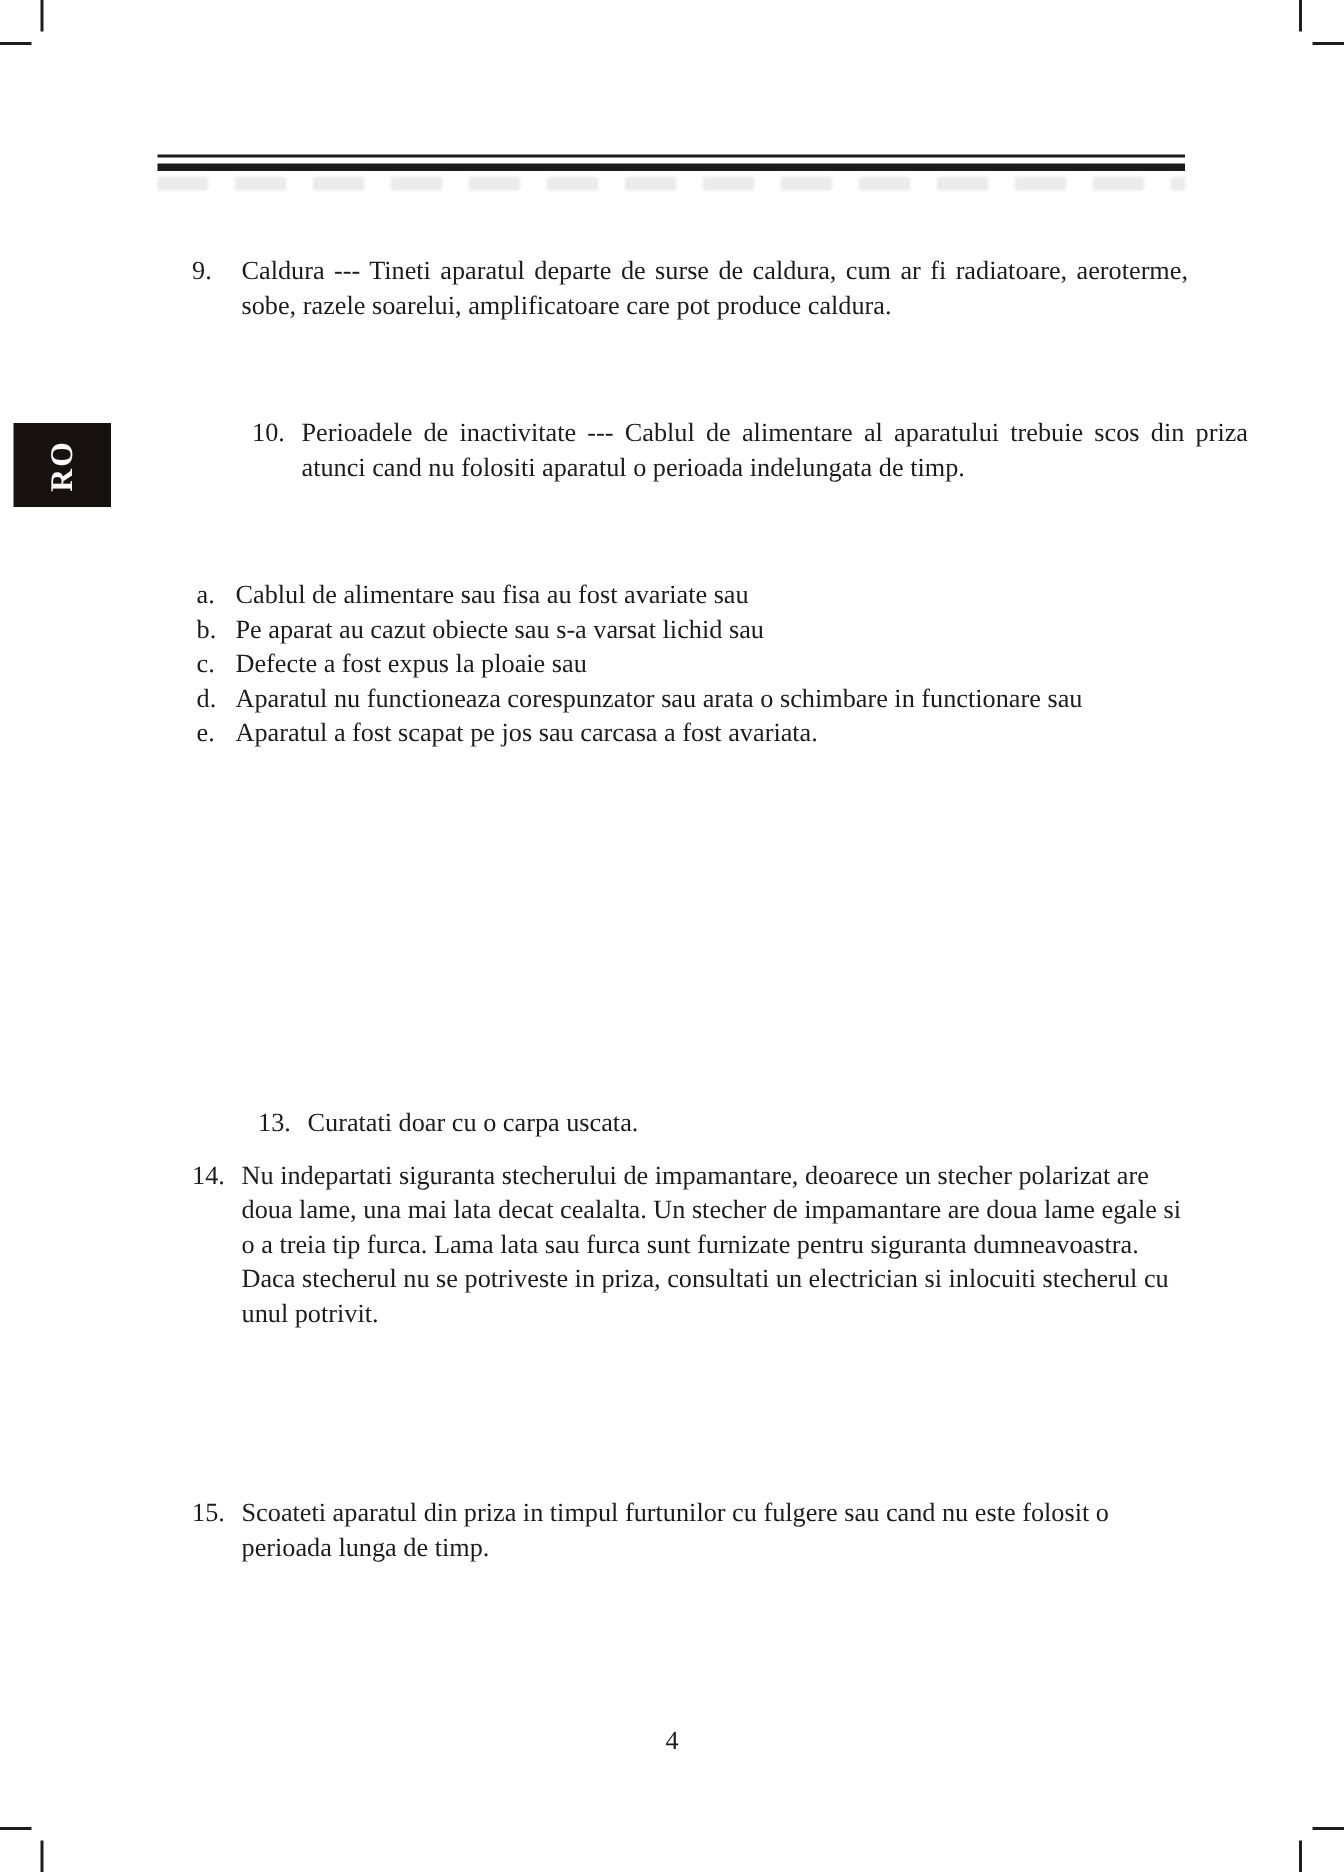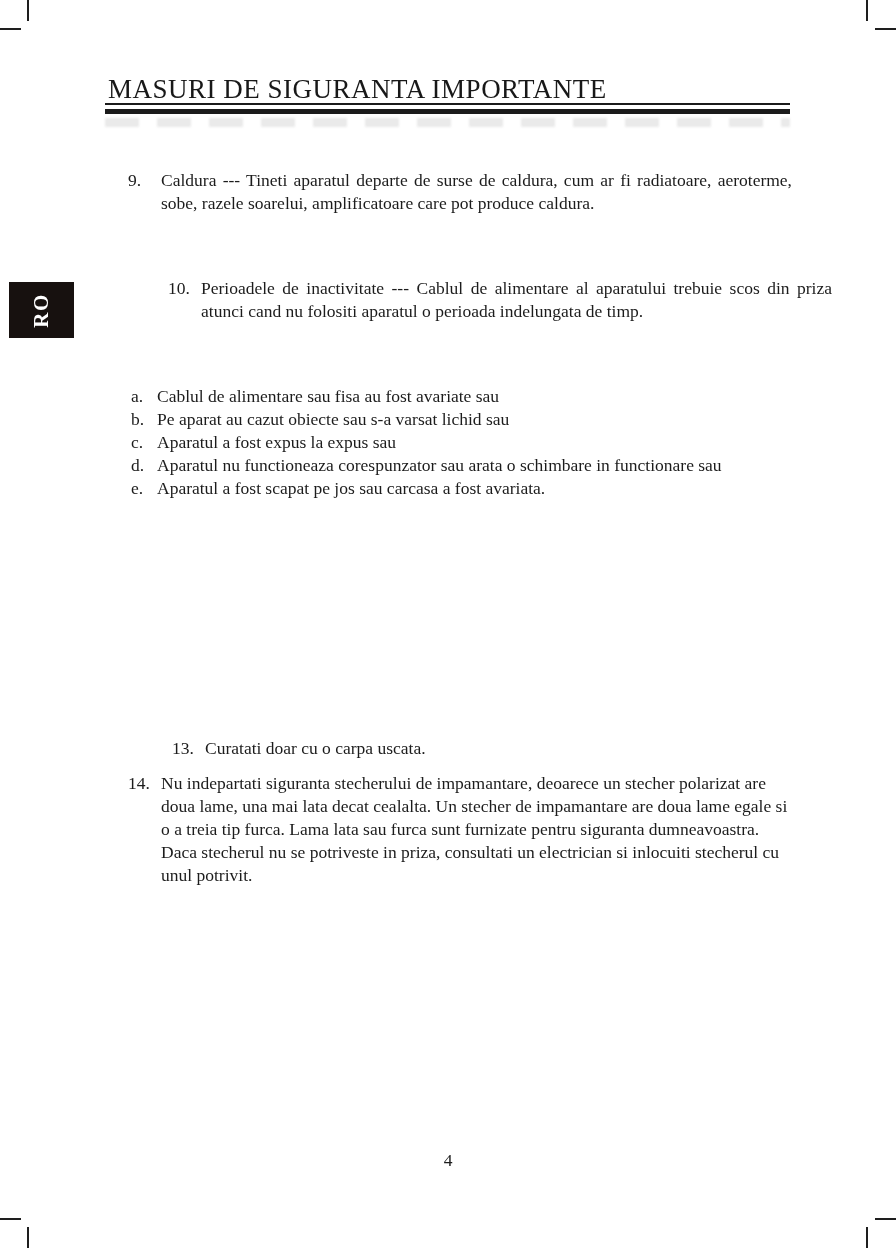--- a/index.html
+++ b/index.html
@@ -111,21 +111,20 @@
   <span class="crop h tr-h"></span>
   <span class="crop h bl-h"></span>
   <span class="crop v bl-v"></span>
   <span class="crop h br-h"></span>
   <span class="crop v br-v"></span>
 
   <div class="ro-tab">
     <span>RO</span>
   </div>
 
-  <h1 class="title">MASURI DE SIGURANTA IMPORTANTE</h1>
   <div class="rule thin"></div>
   <div class="rule thick"></div>
   <div class="bleed"></div>
 
   <div class="item i9">
     <span class="num">9.</span>
     <div class="txt just">Caldura --- Tineti aparatul departe de surse de caldura, cum ar fi radiatoare, aeroterme,  sobe,  razele  soarelui, amplificatoare care pot produce caldura.</div>
   </div>
 
   <div class="item i10">
@@ -138,21 +137,21 @@
       <div class="subrow">
         <span class="sub-letter">a.</span>
         <span class="sub-text">Cablul de alimentare sau fisa au fost avariate sau</span>
       </div>
       <div class="subrow">
         <span class="sub-letter">b.</span>
         <span class="sub-text">Pe aparat au cazut obiecte sau s-a varsat lichid sau</span>
       </div>
       <div class="subrow">
         <span class="sub-letter">c.</span>
-        <span class="sub-text">Aparatul a fost expus la expus sau</span>
+        <span class="sub-text">Defecte a fost expus la ploaie sau</span>
       </div>
       <div class="subrow">
         <span class="sub-letter">d.</span>
         <span class="sub-text">Aparatul nu functioneaza corespunzator sau arata o schimbare in functionare sau</span>
       </div>
       <div class="subrow">
         <span class="sub-letter">e.</span>
         <span class="sub-text">Aparatul a fost scapat pe jos sau carcasa a fost avariata.</span>
       </div>
     </div>
@@ -162,16 +161,20 @@
   <div class="item i13">
     <span class="num">13.</span>
     <div class="txt">Curatati doar cu o carpa uscata.</div>
   </div>
 
   <div class="item i14">
     <span class="num">14.</span>
     <div class="txt">Nu indepartati siguranta stecherului de impamantare, deoarece un stecher polarizat are doua lame, una mai lata decat cealalta. Un stecher de impamantare are doua lame egale si o a treia tip furca. Lama lata sau furca sunt furnizate pentru siguranta dumneavoastra. Daca stecherul nu se potriveste in priza, consultati un electrician si inlocuiti stecherul cu unul potrivit.</div>
   </div>
 
+  <div class="item i15">
+    <span class="num">15.</span>
+    <div class="txt">Scoateti aparatul din priza in timpul furtunilor cu fulgere sau cand nu este folosit o perioada lunga de timp.</div>
+  </div>
 
   <div class="page-number">4</div>
 
 </div>
 
 </body></html>

